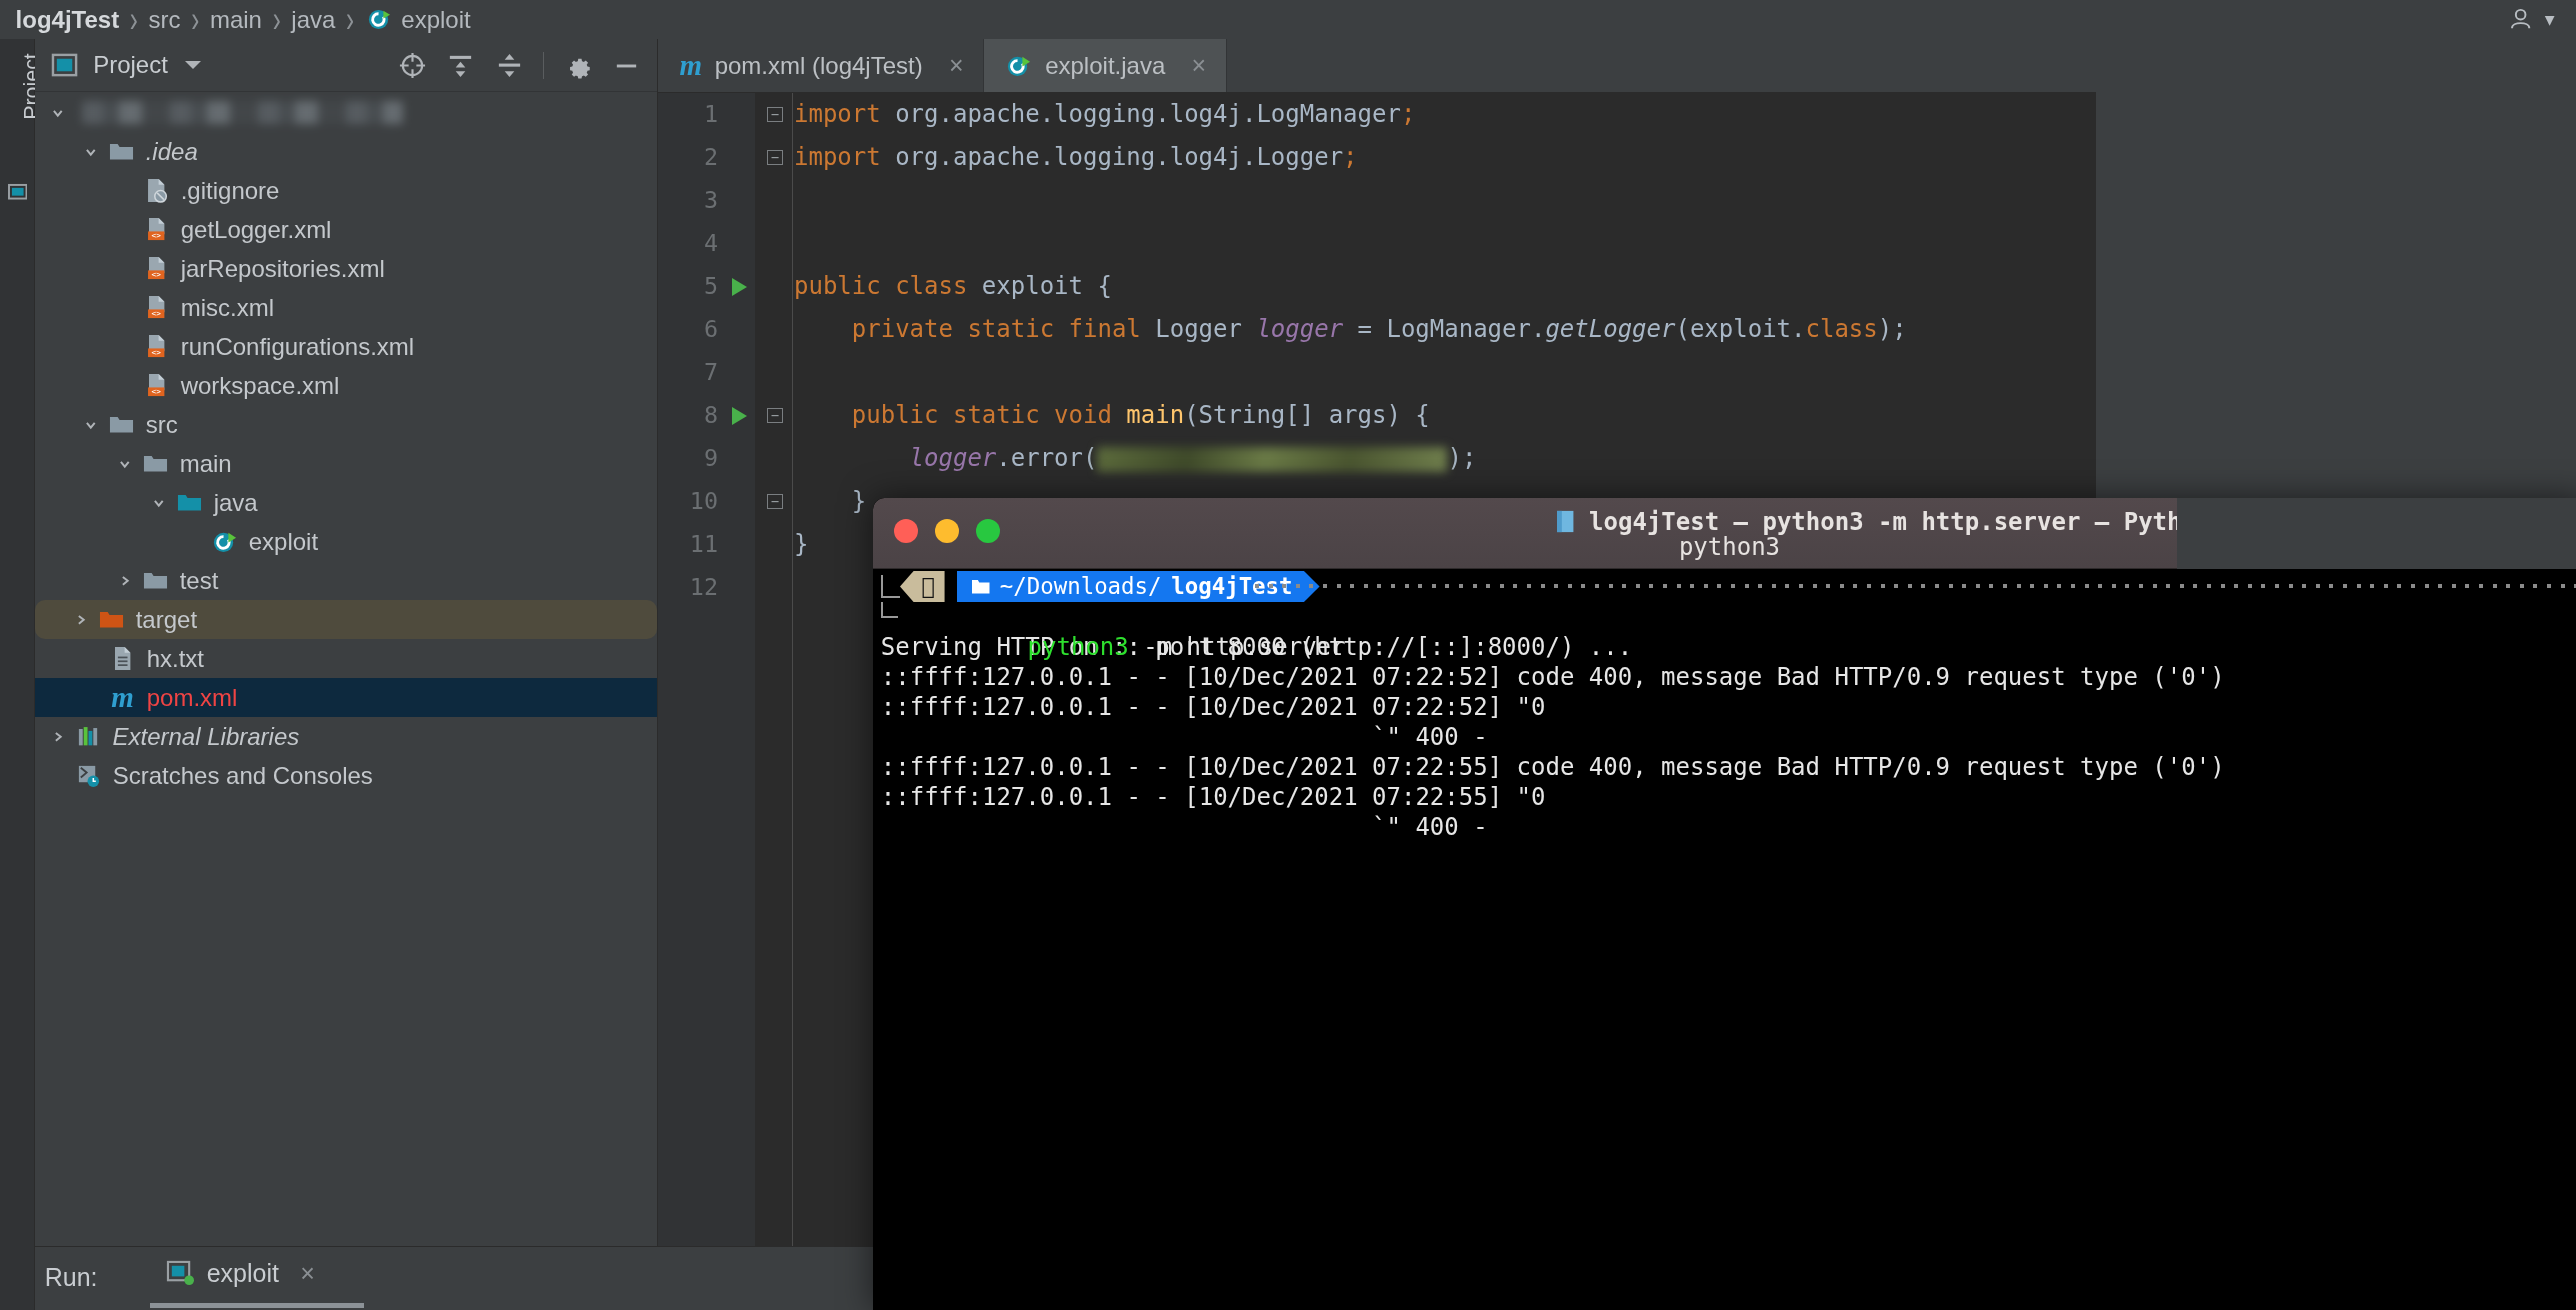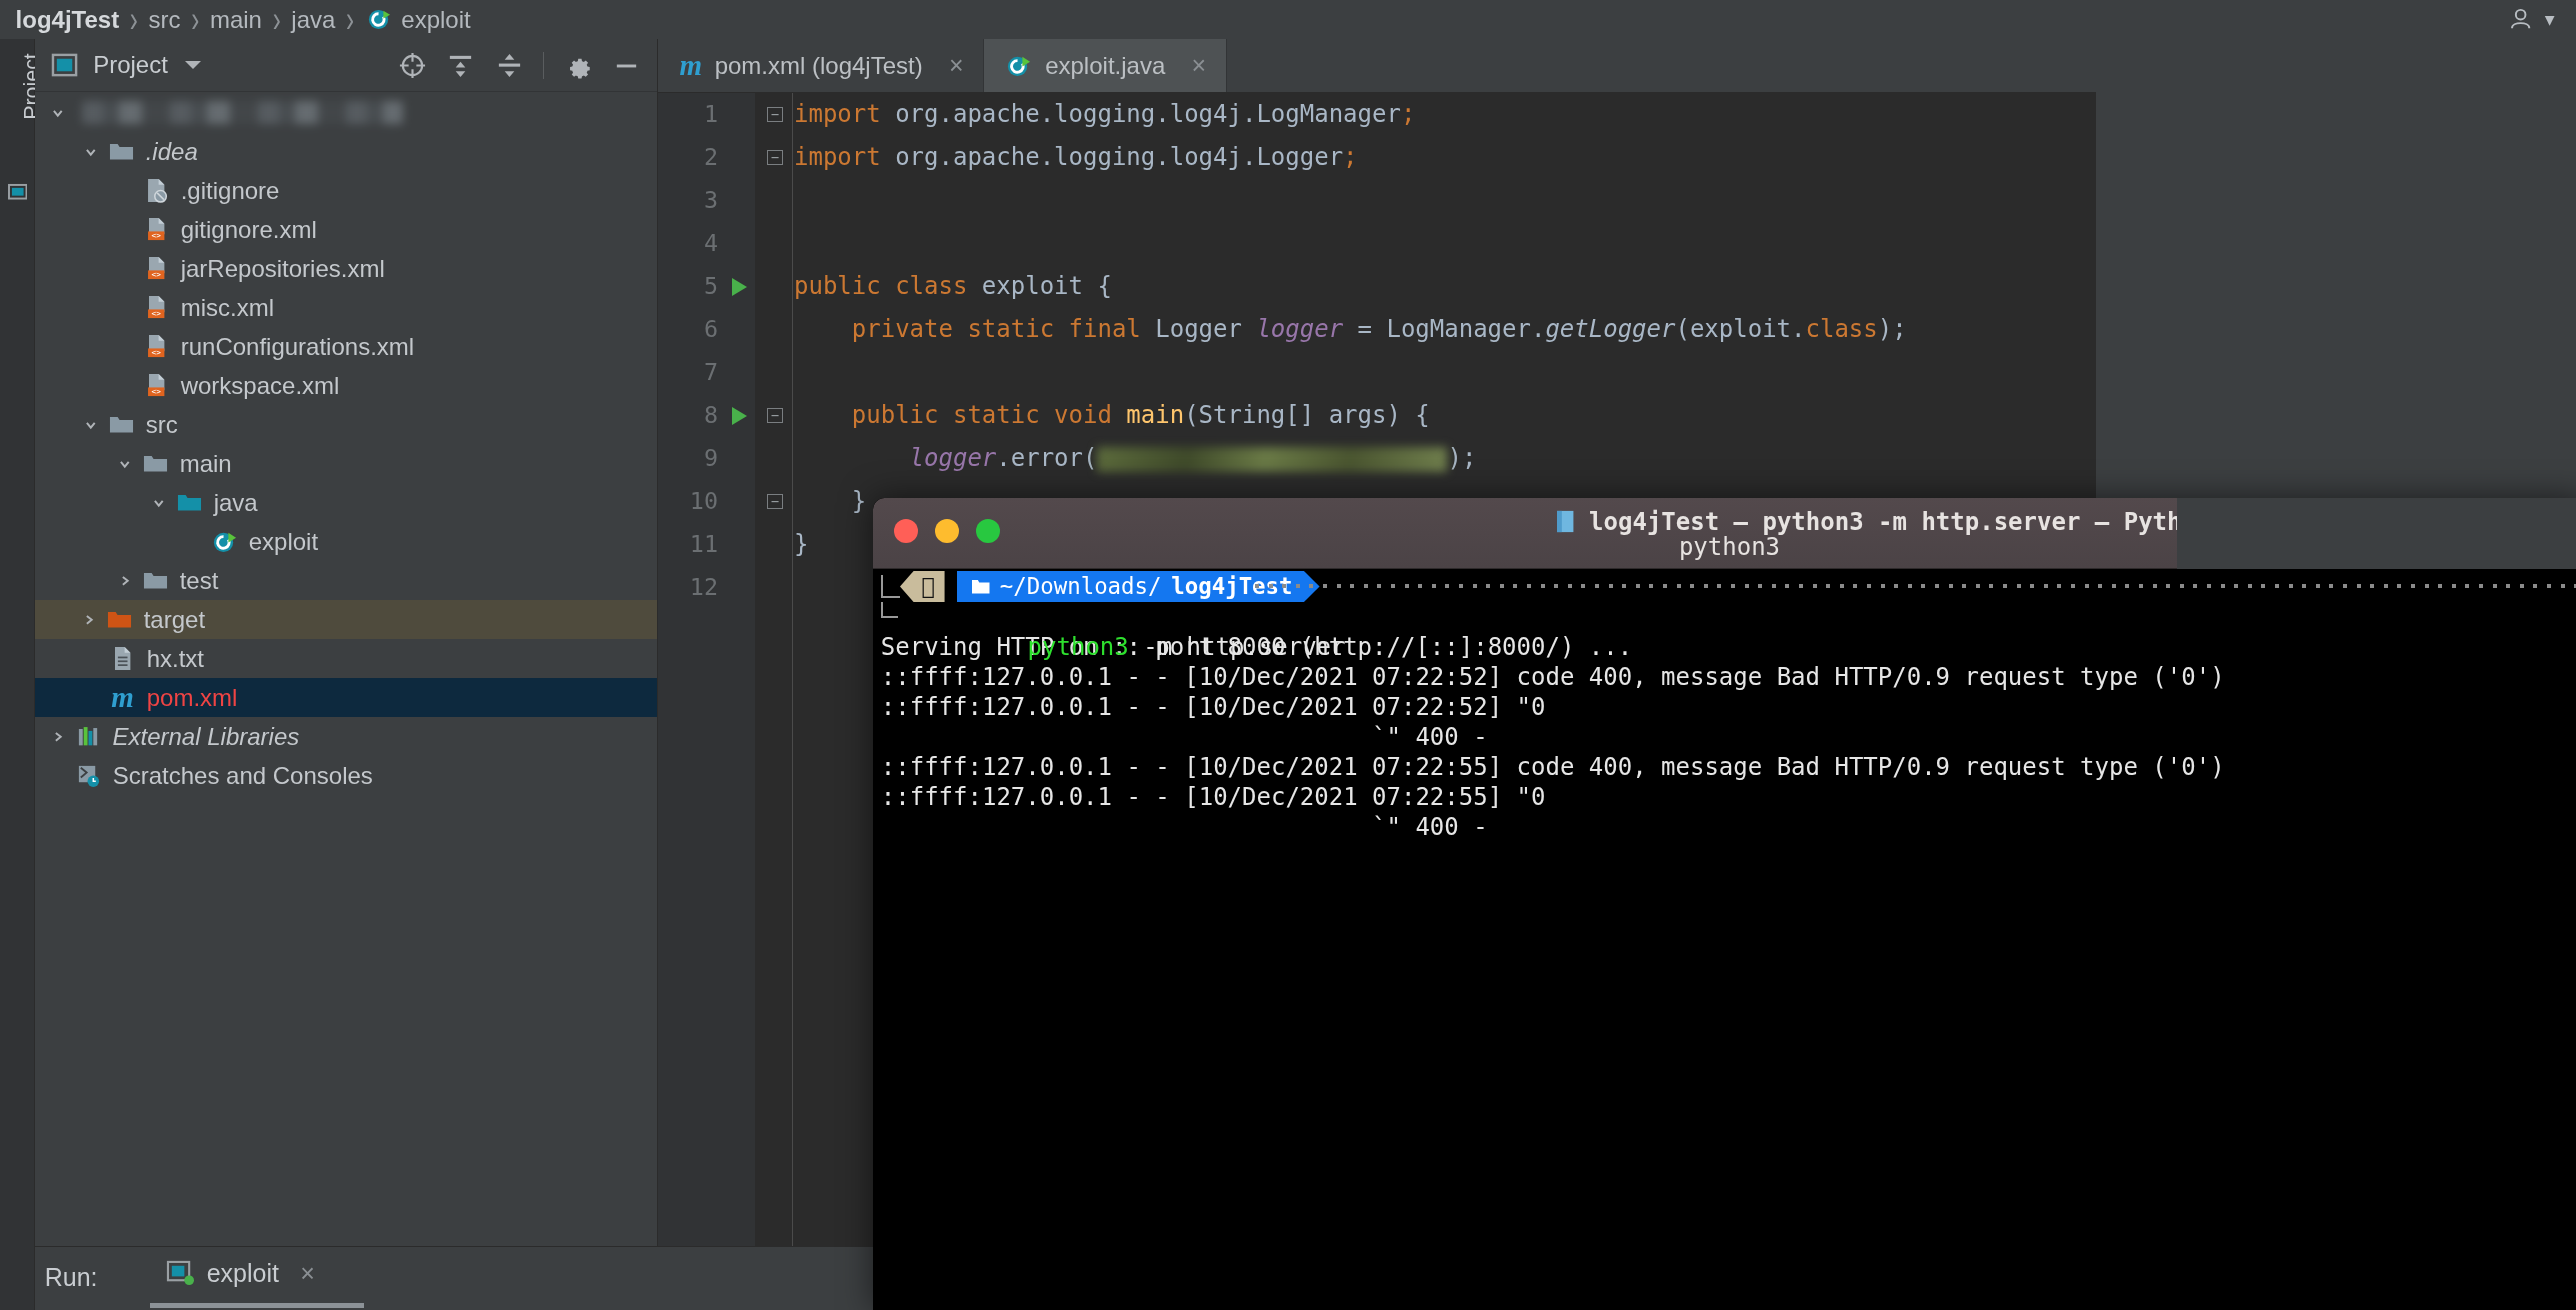--- a/index.html
+++ b/index.html
@@ -326,21 +326,21 @@
 
       <div class="trow" style="padding-left:107px;">
         <span class="ticon">
           <svg width="23.4" height="25" viewBox="0 0 24 26" style="font-size:25px">
             <path d="M4 1h10l6 6v11H4z" fill="#9aa7b0"></path>
               <path d="M14 1l6 6h-6z" fill="#c3ced6"></path>
             <rect x="3" y="15" width="17" height="9" fill="#e0641f"></rect>
             <text x="11.5" y="22" font-size="8" fill="#fff" text-anchor="middle" font-family="monospace">&lt;&gt;</text>
           </svg>
         </span>
-        <span>gitignore.xml</span>
+        <span>getLogger.xml</span>
       </div>
 
       <div class="trow" style="padding-left:107px;">
         <span class="ticon">
           <svg width="23.4" height="25" viewBox="0 0 24 26" style="font-size:25px">
             <path d="M4 1h10l6 6v11H4z" fill="#9aa7b0"></path>
               <path d="M14 1l6 6h-6z" fill="#c3ced6"></path>
             <rect x="3" y="15" width="17" height="9" fill="#e0641f"></rect>
             <text x="11.5" y="22" font-size="8" fill="#fff" text-anchor="middle" font-family="monospace">&lt;&gt;</text>
           </svg>
@@ -445,21 +445,21 @@
             </svg>
         </span>
         <span class="ticon">
           <svg width="25" height="21.4" viewBox="0 0 26 22">
               <path d="M1 3h8l2 3h14v13H1z" fill="#8a9aa5"></path>
             </svg>
         </span>
         <span>test</span>
       </div>
 
-      <div class="trow hover" style="padding-left:37px;">
+      <div class="trow hover" style="padding-left:29px;border-radius:10px;">
         <span class="tw">
           <svg class="chev" viewBox="0 0 16 16">
               <path d="M6 4 L11 8 L6 12" fill="none" stroke="#b0b4b8" stroke-width="2"></path>
             </svg>
         </span>
         <span class="ticon">
           <svg width="25" height="21.4" viewBox="0 0 26 22">
               <path d="M1 3h8l2 3h14v13H1z" fill="#cf5415"></path>
             </svg>
         </span>

